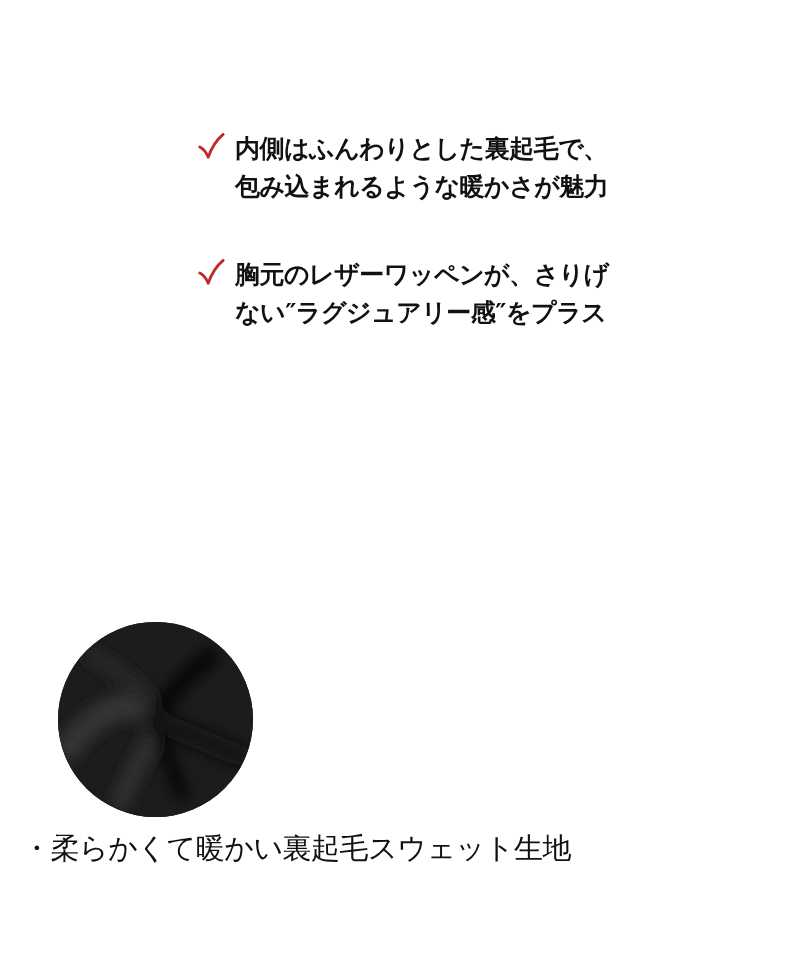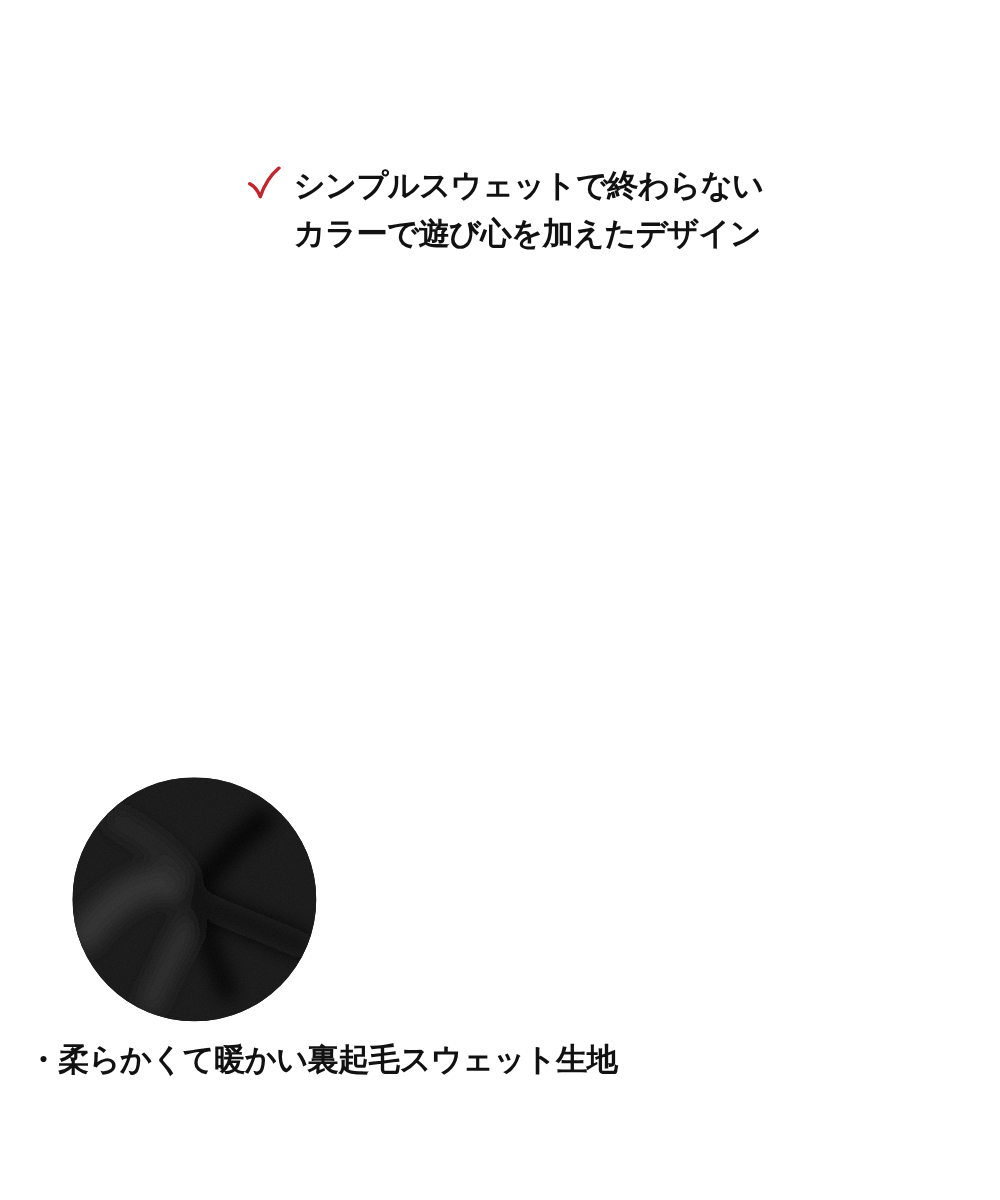--- a/index.html
+++ b/index.html
@@ -68,45 +68,54 @@
   }
   .fabric-figure svg {
     display: block;
     width: 195px;
     height: 195px;
   }
   .fabric-caption {
     position: absolute;
     left: 22px;
     top: 834px;
-    font-size: 25px;
-    font-weight: bold;
+    font-size: 29px;
+    font-weight: normal;
     line-height: 28px;
     color: #111111;
     letter-spacing: -0.5px;
   }
 </style>
 </head>
 <body>
 
 <div class="page">
 
   <ul class="checklist">
 
-
+    <li class="check-item">
+      <span class="check-icon">
+        <svg viewBox="0 0 30 30" aria-hidden="true">
+          <path d="M3 15 C7 17 10 21 12 26 C15.5 16 22 6.5 28 1.5" fill="none" stroke="#c1272d" stroke-width="3" stroke-linecap="round" stroke-linejoin="round"></path>
+        </svg>
+      </span>
+      <span class="check-text">内側はふんわりとした裏起毛で、
+包み込まれるような暖かさが魅力</span>
+    </li>
 
     <li class="check-item">
       <span class="check-icon">
         <svg viewBox="0 0 30 30" aria-hidden="true">
           <path d="M3 15 C7 17 10 21 12 26 C15.5 16 22 6.5 28 1.5" fill="none" stroke="#c1272d" stroke-width="3" stroke-linecap="round" stroke-linejoin="round"></path>
         </svg>
       </span>
-      <span class="check-text">シンプルスウェットで終わらない
-カラーで遊び心を加えたデザイン</span>
+      <span class="check-text">胸元のレザーワッペンが、さりげ
+ない″ラグジュアリー感″をプラス</span>
     </li>
+
 
 
   </ul>
 
   <div class="fabric-figure">
     <svg viewBox="0 0 195 195" aria-hidden="true">
       <defs>
         <filter id="soft" x="-40%" y="-40%" width="180%" height="180%">
           <feGaussianBlur stdDeviation="7"></feGaussianBlur>
         </filter>

